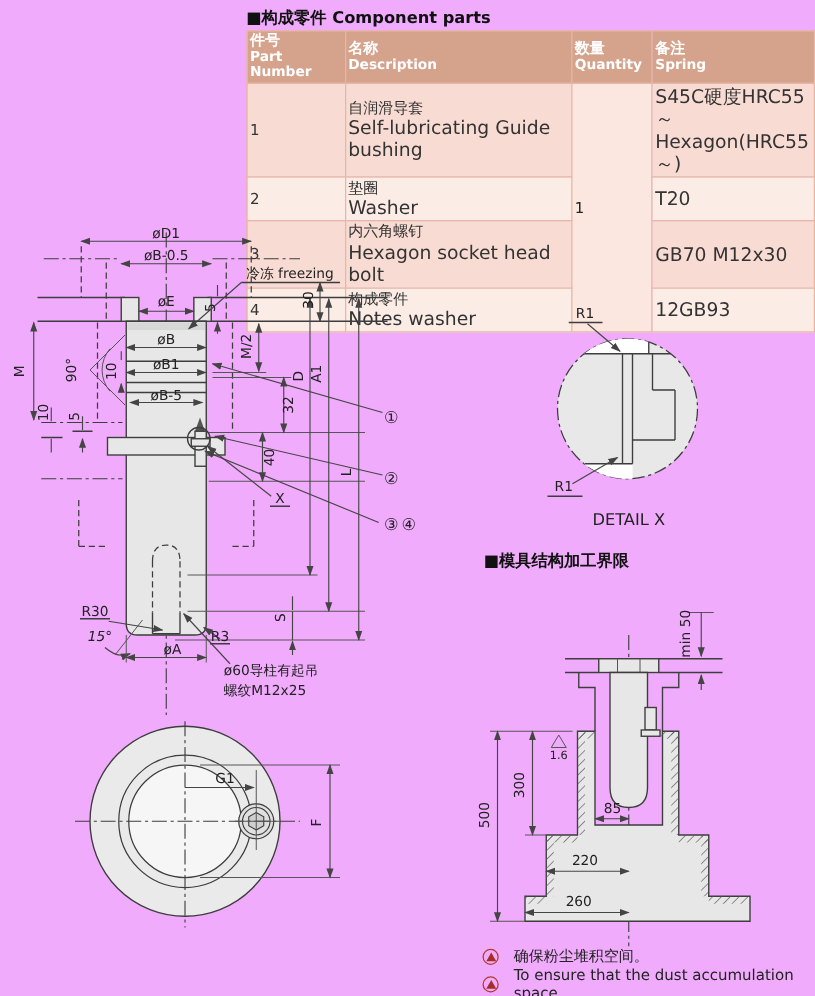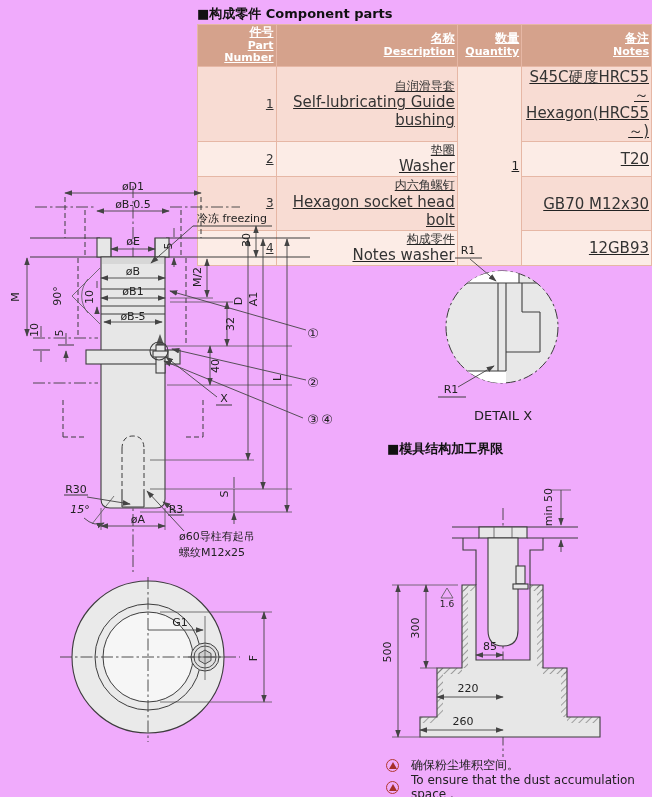--- a/index.html
+++ b/index.html
@@ -1,21 +1,21 @@
 <!DOCTYPE html>
 <html><head>
 <meta charset="utf-8">
 <style>
   html,body{margin:0;padding:0;background:#fff;}
   .page{position:relative;width:652px;height:797px;background:#f0abfc;overflow:hidden;
         font-family:"DejaVu Sans","Liberation Sans",sans-serif;color:#222;}
   
   .tbl-title{position:absolute;left:197px;top:5px;font-size:13px;font-weight:bold;color:#111;}
   table.parts{position:absolute;left:197px;top:24px;border-collapse:collapse;table-layout:fixed;}
-  table.parts th,table.parts td{border:1px solid #e6b7a5;padding:1px 2px;text-align:right;vertical-align:middle;text-decoration:underline;}
+  table.parts th,table.parts td{border:1px solid #e6b7a5;padding:1px 2px;text-align:left;vertical-align:middle;}
   table.parts th{background:#d5a28c;color:#fff;font-weight:bold;}
   .hzh{font-size:12px;line-height:1.15;}
   .hen{font-size:11px;line-height:1.15;}
   .czh{font-size:12px;line-height:1.2;color:#333;}
   .cen{font-size:15px;line-height:1.2;color:#333;}
   tr.r1 td,tr.r3 td{background:#f8dcd3;}
   tr.r2 td,tr.r4 td{background:#fcece6;}
   td.qty{background:#fbe7df !important;font-size:12px;}
   .w1{width:76px;} .w2{width:186px;} .w3{width:60px;} .w4{width:125px;}
   
@@ -61,21 +61,21 @@
         <th class="w2">
           <div class="hzh">名称</div>
           <div class="hen">Description</div>
         </th>
         <th class="w3">
           <div class="hzh">数量</div>
           <div class="hen">Quantity</div>
         </th>
         <th class="w4">
           <div class="hzh">备注</div>
-          <div class="hen">Notes</div>
+          <div class="hen">Spring</div>
         </th>
       </tr>
     </thead>
     <tbody>
       <tr class="r1">
         <td class="czh">1</td>
         <td>
           <div class="czh">自润滑导套</div>
           <div class="cen">Self-lubricating Guide bushing</div>
         </td>

